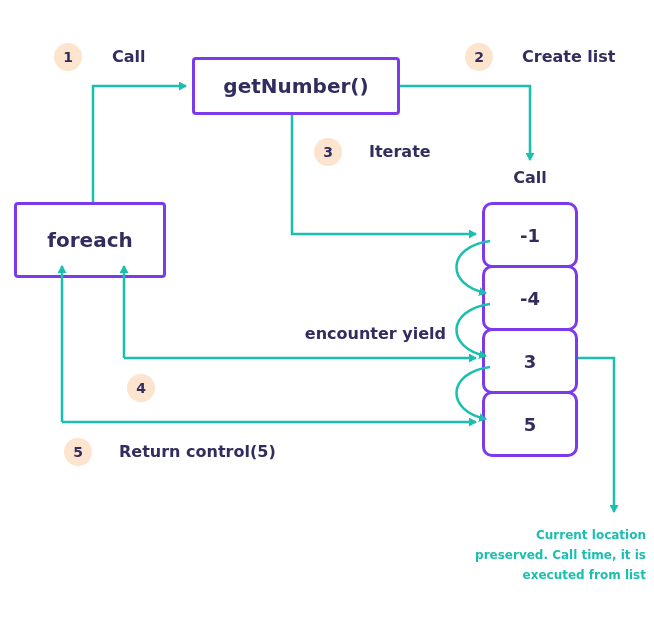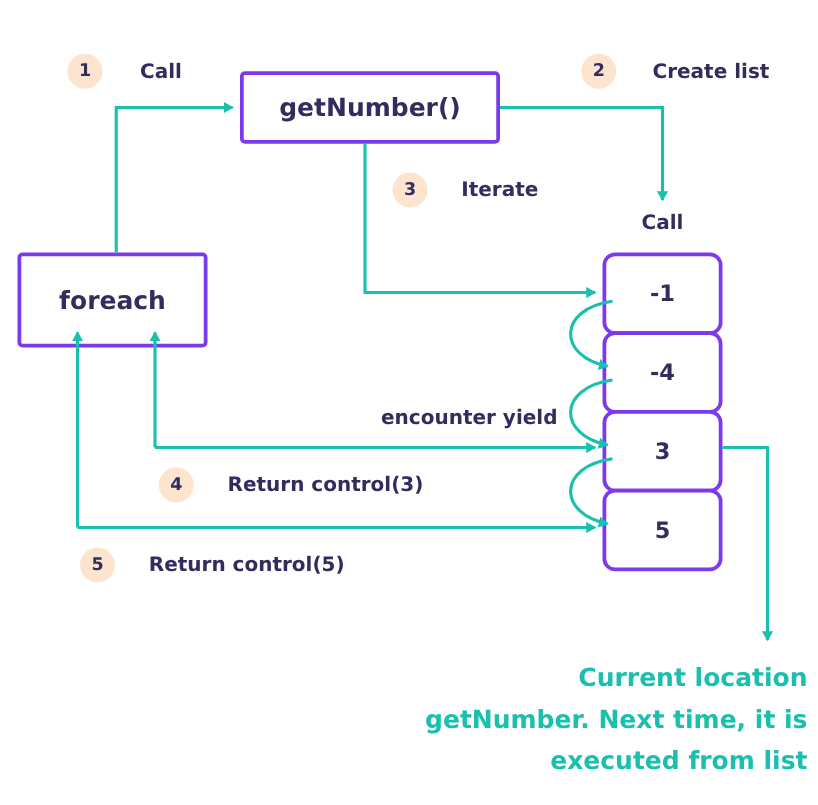--- a/index.html
+++ b/index.html
@@ -72,21 +72,21 @@
     position: absolute;
     color: var(--navy);
     font-size: 16px; font-weight: 600;
     white-space: nowrap;
   }
   .note {
     position: absolute;
     right: 8px; top: 526px;
     text-align: right;
     color: var(--teal);
-    font-size: 20px; font-weight: 600;
+    font-size: 12px; font-weight: 600;
     line-height: 1.65;
   }
   #arrows {
     position: absolute;
     left: 0; top: 0;
     z-index: 5;
     pointer-events: none;
   }
   .arrow { stroke: var(--teal); stroke-width: 2.5; fill: none; }
   .ah { fill: var(--teal); }
@@ -116,30 +116,29 @@
   <div class="badge" style="left:54px; top:43px;">1</div>
   <div class="step-label" style="left:96px; top:47px;">Call</div>
 
   <div class="badge" style="left:465px; top:43px;">2</div>
   <div class="step-label" style="left:506px; top:47px;">Create list</div>
 
   <div class="badge" style="left:314px; top:138px;">3</div>
   <div class="step-label" style="left:353px; top:142px;">Iterate</div>
 
   <div class="badge" style="left:127px; top:374px;">4</div>
-  <div class="step-label" style="left:166px; top:378px;">Return control(3)</div>
 
   <div class="badge" style="left:64px; top:438px;">5</div>
   <div class="step-label" style="left:103px; top:442px;text-align:center;">Return control(5)</div>
 
   <div class="annotation" style="right:208px; top:324px;">encounter yield</div>
 
   <div class="note">
     <div>Current location</div>
-    <div>getNumber. Next time, it is</div>
+    <div>preserved. Call time, it is</div>
     <div>executed from list</div>
   </div>
 
   <svg id="arrows" width="654" height="644" viewBox="0 0 654 644">
     <defs>
       <marker id="ah" markerWidth="9" markerHeight="9" refX="7" refY="4.5" orient="auto" markerUnits="userSpaceOnUse">
         <path d="M0,0 L8,4.5 L0,9 z" class="ah"></path>
       </marker>
     </defs>
 

